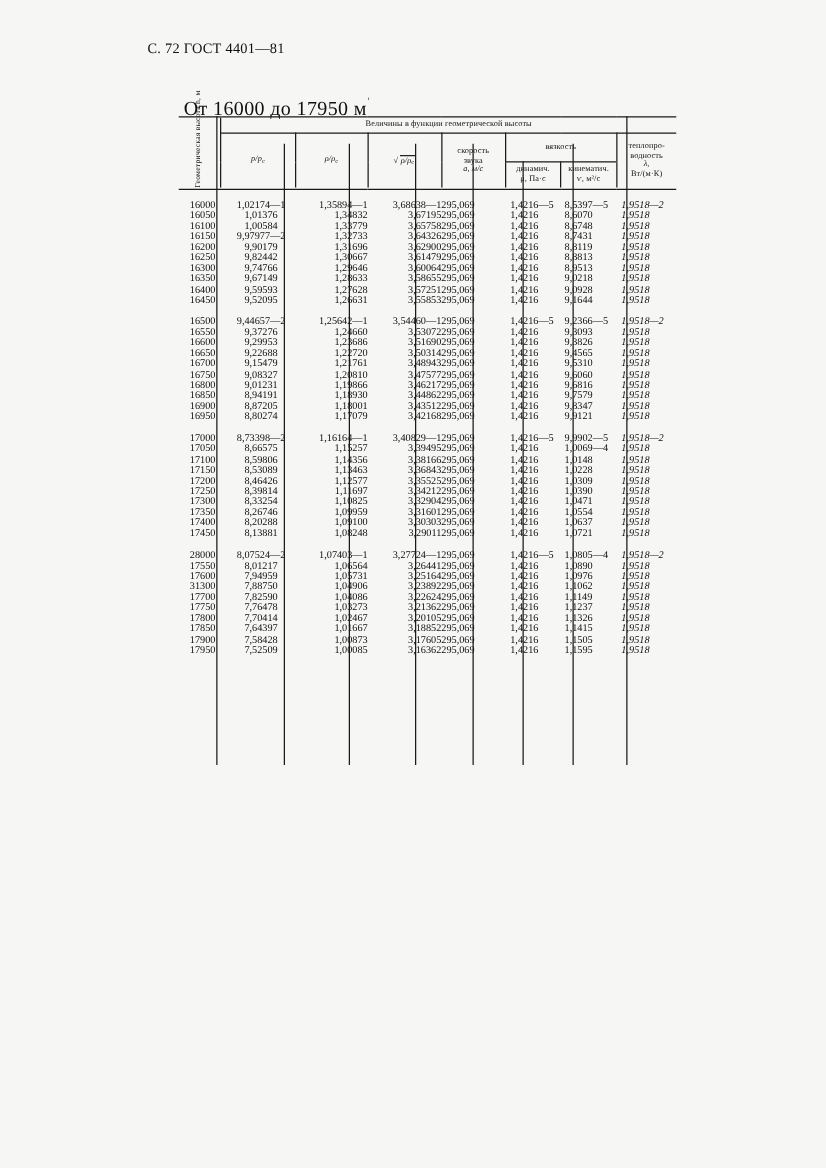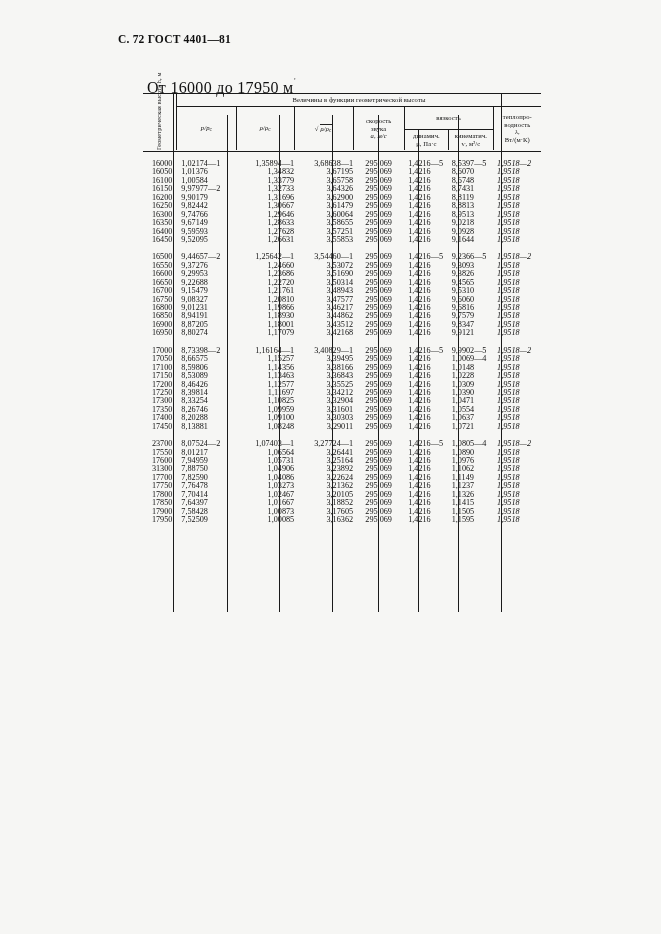--- a/index.html
+++ b/index.html
@@ -20,21 +20,21 @@
     inset: 0;
     background: #f6f6f4;
   }
 
   
   .running-head {
     position: absolute;
     left: 118px;
     top: 33px;
     font-family: "Liberation Serif", serif;
-    font-weight: bold;
+    font-weight: normal;
     font-size: 11.5px;
     letter-spacing: 0.2px;
     white-space: nowrap;
   }
 
   
   .table-caption {
     position: absolute;
     left: 147px;
     top: 79px;
@@ -118,24 +118,24 @@
   .radsign { font-style: normal; }
 
   
   td.num {
     font-size: 8.2px;
     line-height: 1.03;
     white-space: nowrap;
     font-family: "Liberation Serif", serif;
   }
   td.c-h      { text-align: right;  padding-right: 4px !important; width: 30px;}
-  td.c-p      { text-align: left;   padding-left: 5px !important;  width: 54px; margin-top: 36px;}
+  td.c-p      { text-align: center;   padding-left: 5px !important;  width: 54px; margin-top: 36px;}
   td.c-rho    { text-align: right;   padding-left: 6px !important;  width: 52px;}
   td.c-srho   { text-align: right;   padding-left: 7px !important;  width: 53px;}
-  td.c-a      { text-align: center; width: 46px; margin-top: 29px;}
+  td.c-a      { text-align: left; width: 46px; margin-top: 29px;}
   td.c-mu     { text-align: left;   padding-left: 4px !important;  width: 40px;}
   td.c-nu     { text-align: left;   padding-left: 3px !important;  width: 40px; margin-left: 44px;}
   td.c-lam    { text-align: left;   padding-left: 4px !important;  width: 42px; font-style: italic;}
   td.spacer-r { height: 8px; }
 
   .blk-gap td { height: 9px; font-size: 0; line-height: 0; }
 
   
   .vrule {
     position: absolute;
@@ -521,21 +521,21 @@
             <td class="num c-srho">3,29011</td>
             <td class="num c-a">295,069</td>
             <td class="num c-mu">1,4216</td>
             <td class="num c-nu">1,0721</td>
             <td class="num c-lam">1,9518</td>
           </tr>
           <tr class="blk-gap">
             <td colspan="8"></td>
           </tr>
           <tr>
-            <td class="num c-h">23700</td>
+            <td class="num c-h">28000</td>
             <td class="num c-p">8,07524—2</td>
             <td class="num c-rho">1,07403—1</td>
             <td class="num c-srho">3,27724—1</td>
             <td class="num c-a">295,069</td>
             <td class="num c-mu">1,4216—5</td>
             <td class="num c-nu">1,0805—4</td>
             <td class="num c-lam">1,9518—2</td>
           </tr>
           <tr>
             <td class="num c-h">17550</td>

